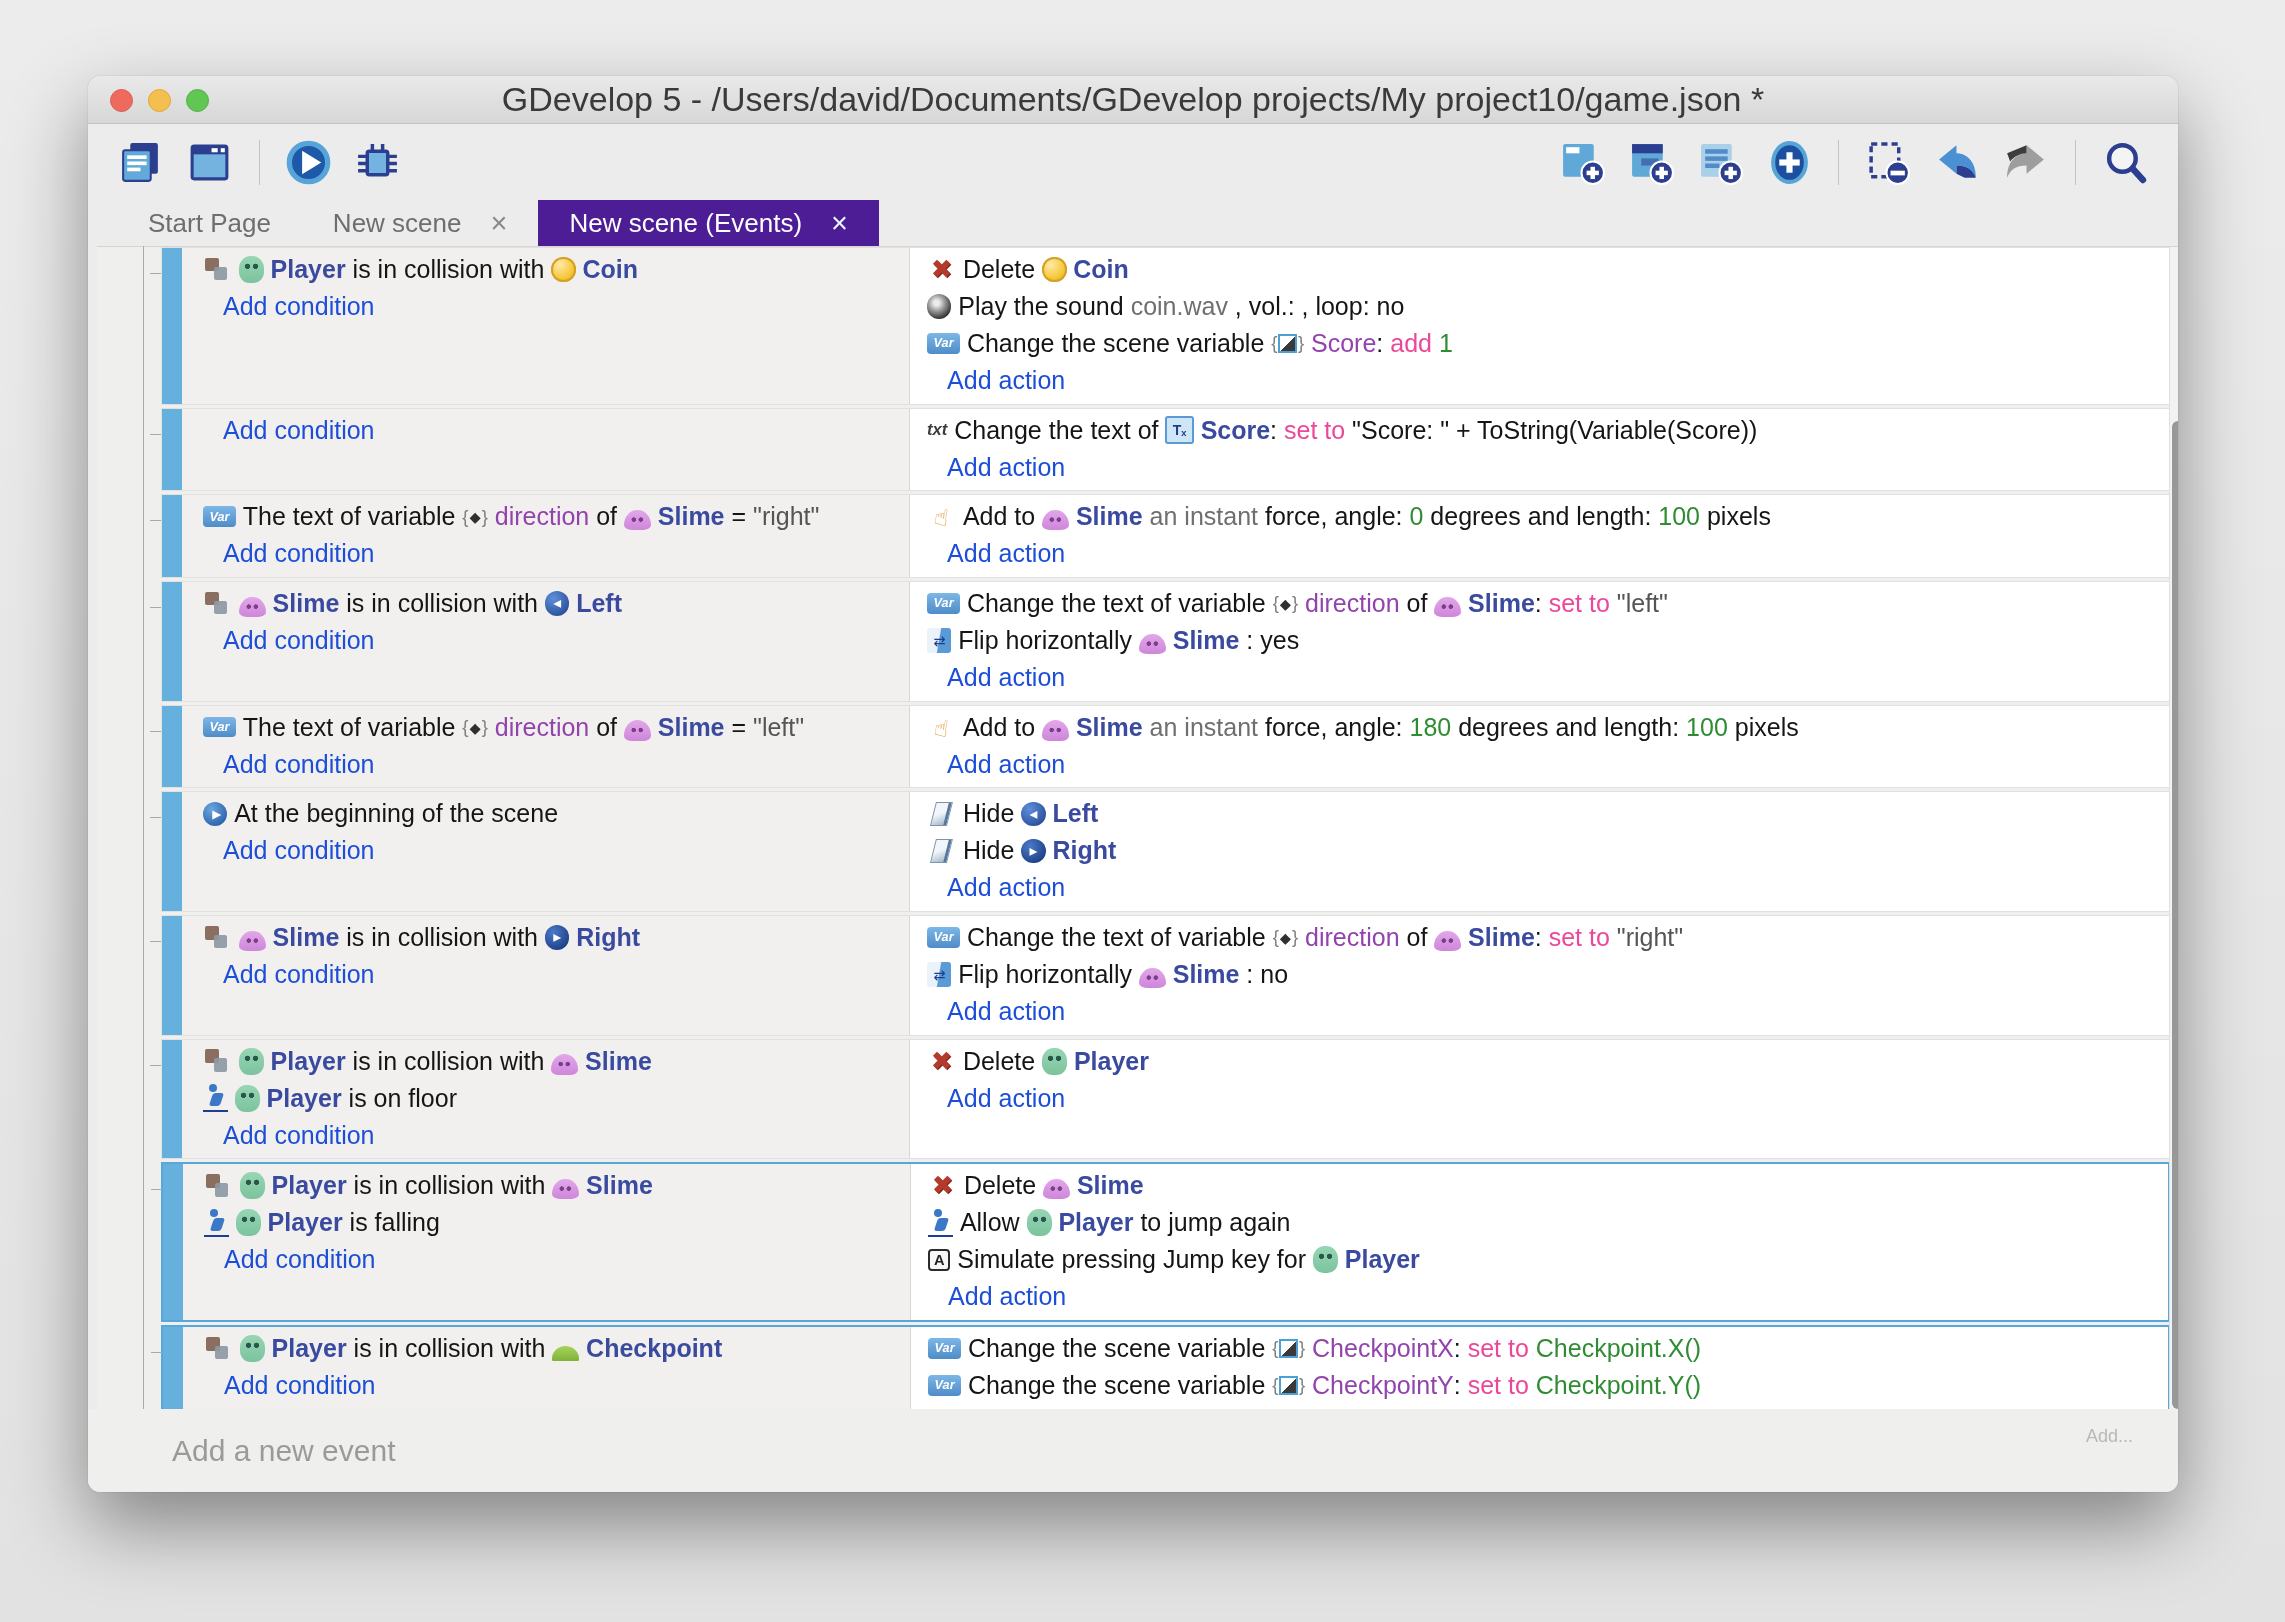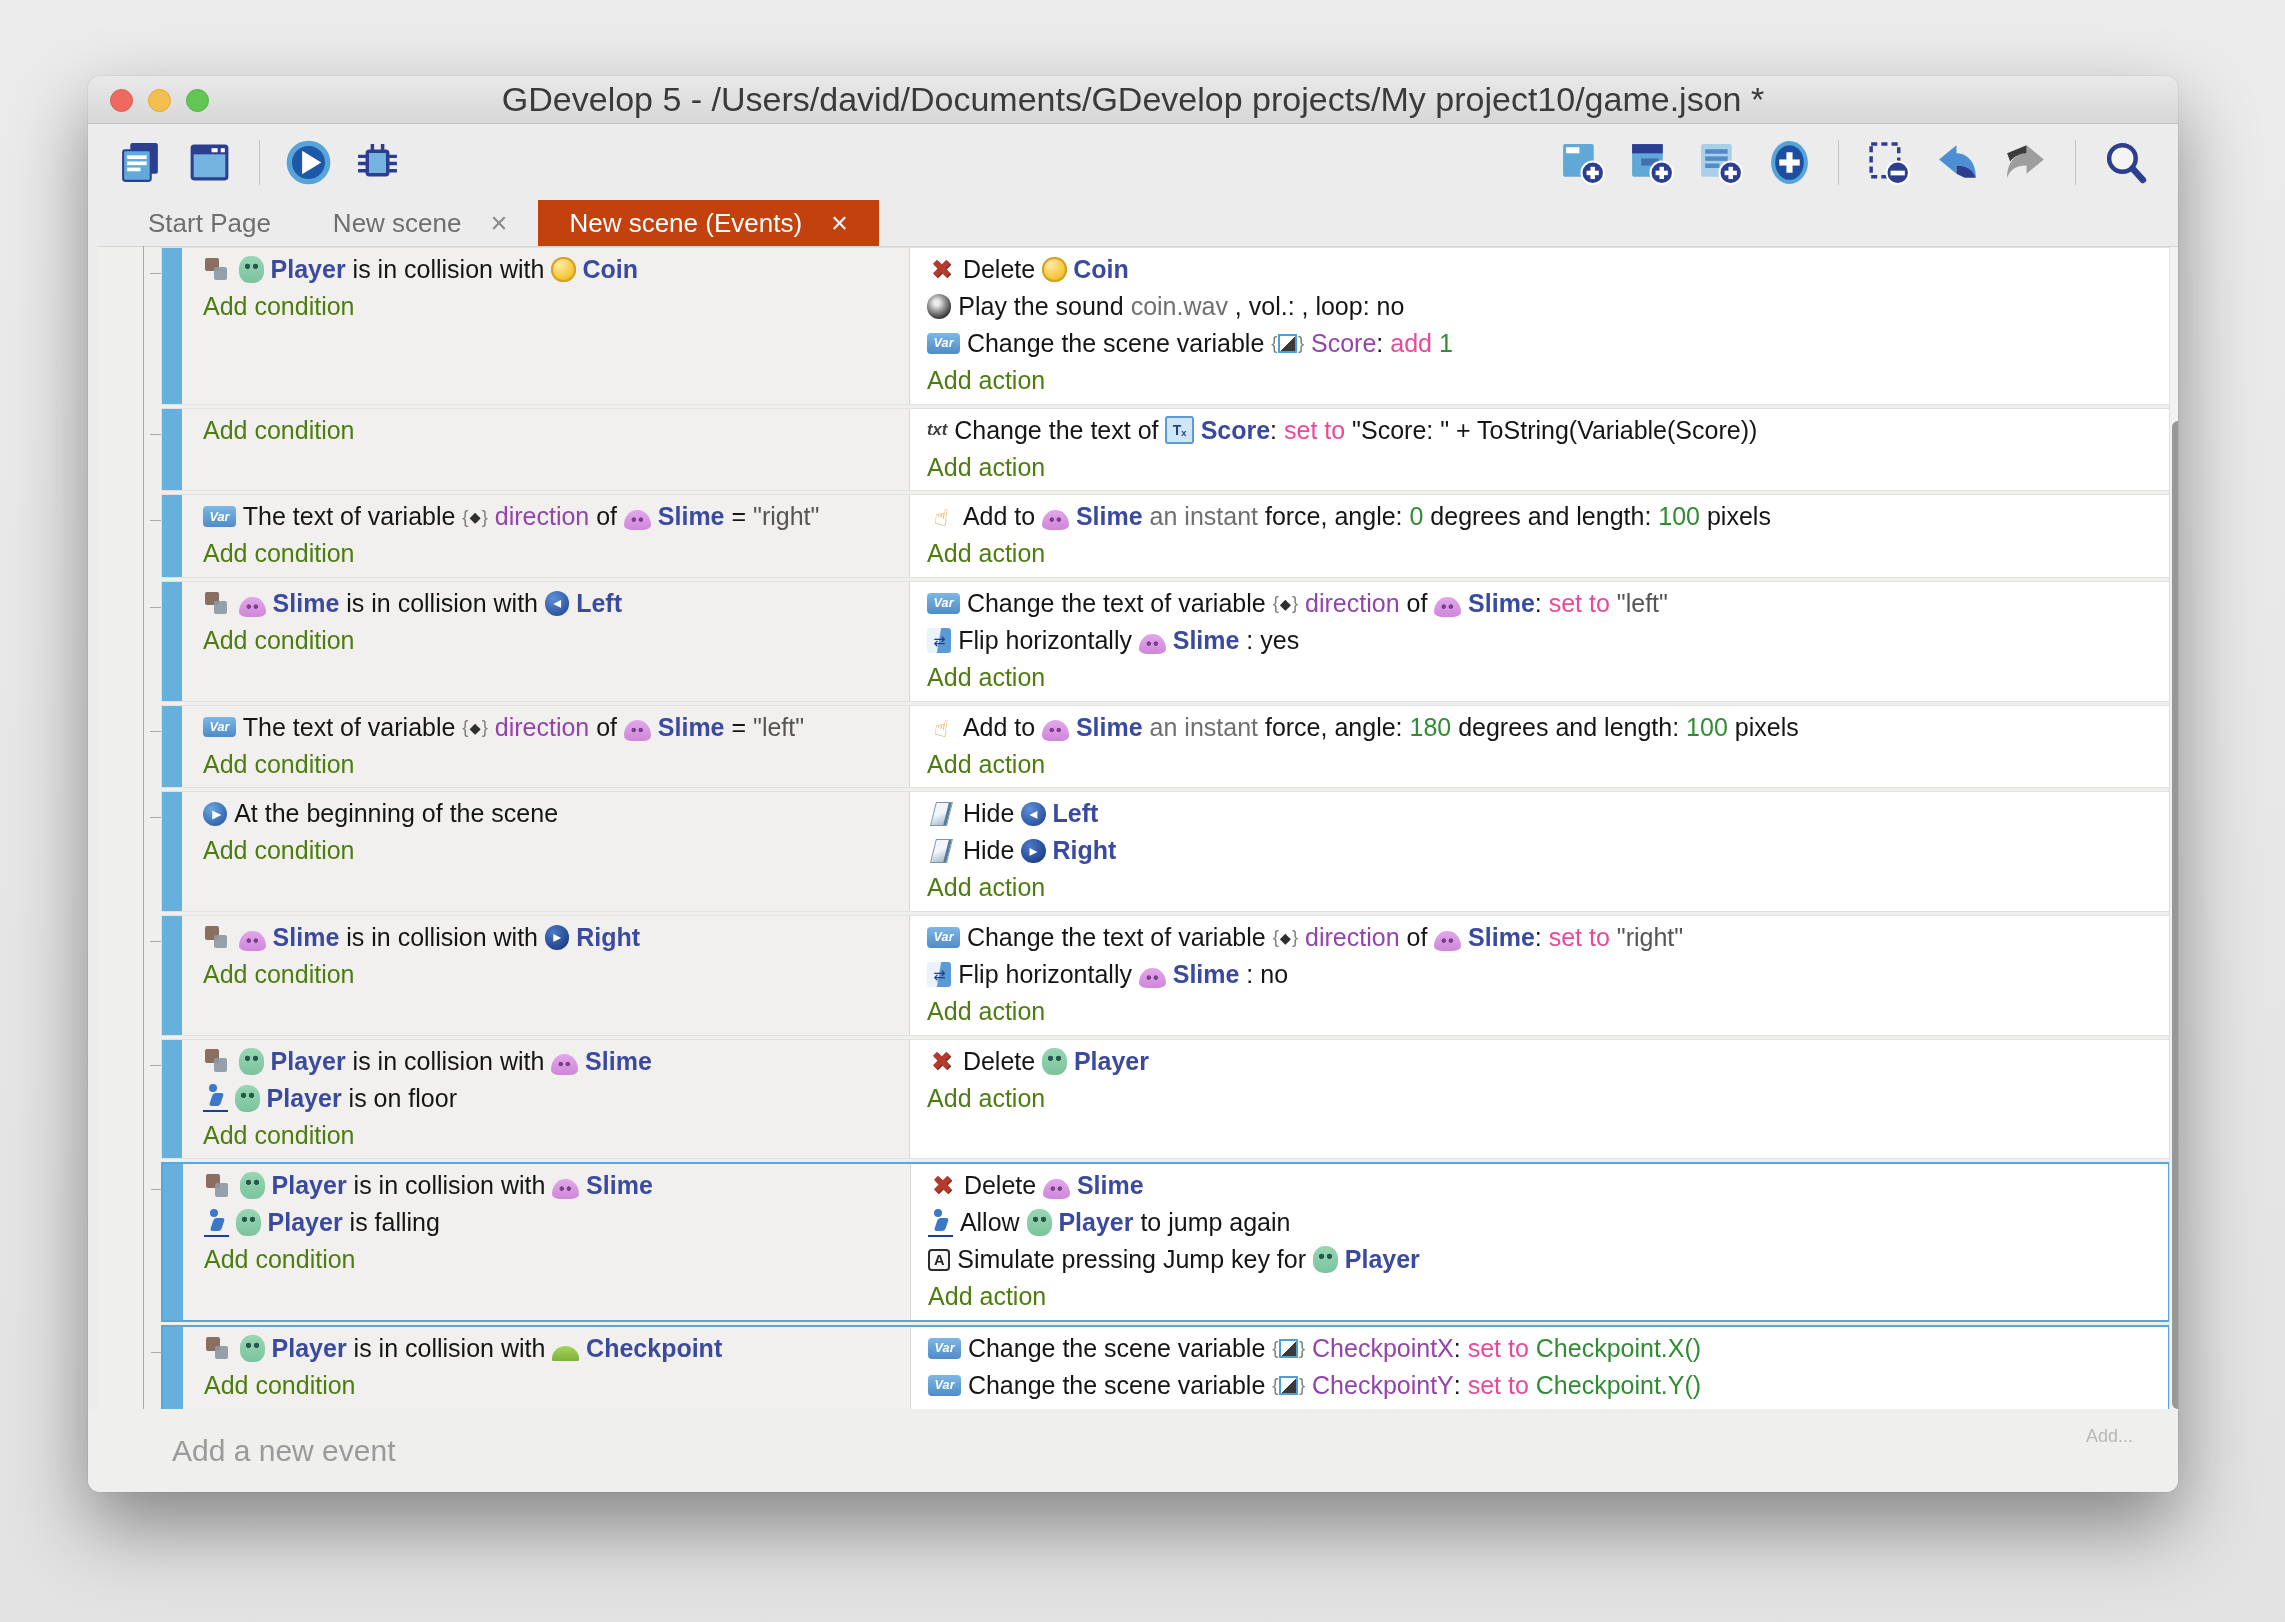--- a/index.html
+++ b/index.html
@@ -15,41 +15,41 @@
   .title{flex:1;text-align:center;font-size:34px;color:#3a3a3a;}
   
   .toolbar{height:76px;display:flex;align-items:center;padding:0 23.4px;gap:9.8px;}
   .tbtn{width:59px;height:55px;display:flex;align-items:center;justify-content:center;}
   .tsep{width:1px;height:45px;background:#c3c3c3;margin:0 9.8px;}
   .tspacer{flex:1;}
   
   .tabbar{height:46px;display:flex;align-items:stretch;padding-left:29px;}
   .tab{display:flex;align-items:center;gap:29px;padding:0 31px;font-size:26px;color:#6e6e6e;}
   .tab .close{font-size:29px;color:#8a8a8a;line-height:1;}
-  .tab.active{background:#c2410c;color:#fff;}
+  .tab.active{background:#4c1d95;color:#fff;}
   .tab.active .close{color:#e9f4fb;}
   
   .events-wrap{position:absolute;left:9px;top:170px;width:2090px;height:1163px;background:#efefee;border-top:1px solid #d4d4d4;overflow:hidden;}
   .rail{position:absolute;left:55px;top:170px;width:1px;height:1206px;background:#a9a9a9;}
   .rail::after{content:"";position:absolute;left:0;bottom:0;width:23.4px;height:1px;background:#a9a9a9;}
   .events{position:absolute;left:64px;top:0;width:2009px;height:1163px;}
   .event{display:flex;margin-bottom:2.9px;border:1px solid #e2e1df;position:relative;background:#fff;}
   .event.selected{border:2px solid #57a7da;}
   .event::before{content:"";position:absolute;left:-11.7px;top:25px;width:10.7px;height:1px;background:#a9a9a9;}
   .bar{width:19.5px;background:#66b0de;flex:0 0 auto;}
   .conds{width:728px;box-sizing:border-box;background:#f1f0ee;border-right:1px solid #d8d7d5;padding:2.9px 0 4.9px 21.5px;}
   .acts{flex:1;background:#fff;padding:2.9px 0 4.9px 17.6px;overflow:hidden;}
   .line{display:flex;align-items:center;height:37px;font-size:25px;color:#151515;white-space:pre;}
   .obj{color:#3a4a9f;font-weight:bold;}
   .varname{color:#9343ad;}
   .kw{color:#ec4899;}
   .num{color:#2f8c33;}
   .str{color:#555555;}
   .sub{color:#6f6f6f;}
-  .dim{color:#4d7c0f;}
+  .dim{color:#1d4ed8;margin-left:20px;}
   
   .ic{display:inline-flex;align-items:center;justify-content:center;width:29px;height:29px;margin-right:6.8px;flex:0 0 auto;position:relative;font-style:normal;}
   .i-collision .sa{position:absolute;left:2px;top:2.9px;width:13.7px;height:13.7px;background:#8a6e5f;border-radius:2px;}
   .i-collision .sb{position:absolute;left:10.7px;top:11.7px;width:13.7px;height:13.7px;background:#8d99a5;opacity:.92;border-radius:2px;}
   .i-player{width:25px;height:27px;border-radius:46% 46% 42% 42%;background:radial-gradient(circle at 34% 38%,#27584a 2.4px,rgba(0,0,0,0) 2.9px),radial-gradient(circle at 66% 38%,#27584a 2.4px,rgba(0,0,0,0) 2.9px),linear-gradient(#97d6b4,#7cc39e);}
   .i-slime{width:27px;height:20.5px;margin-top:6.8px;border-radius:50% 50% 30% 30%/75% 75% 25% 25%;background:radial-gradient(circle at 36% 48%,#7c3f8a 2px,rgba(0,0,0,0) 2.5px),radial-gradient(circle at 62% 48%,#7c3f8a 2px,rgba(0,0,0,0) 2.5px),linear-gradient(#e2a7ea,#cf86da);}
   .i-coin{width:24.4px;height:24.4px;border-radius:50%;background:radial-gradient(circle at 35% 30%,#ffe9a8,#f6c93e 55%,#dca81f);box-shadow:inset 0 0 0 2px #d2a125;}
   .i-left,.i-right{width:24.4px;height:24.4px;border-radius:50%;color:#fff;font-size:15.6px;background:radial-gradient(circle at 35% 30%,#5e8fd8,#1d3f8e);}
   .i-right{background:radial-gradient(circle at 35% 30%,#42essais,#122f75);background:radial-gradient(circle at 35% 30%,#4a7ac9,#122f75);}
   .i-checkpoint{width:27px;height:14.6px;margin-top:10.7px;border-radius:100% 100% 10% 10%/170% 170% 14% 14%;background:linear-gradient(#a6d45c,#7fb23a);}

